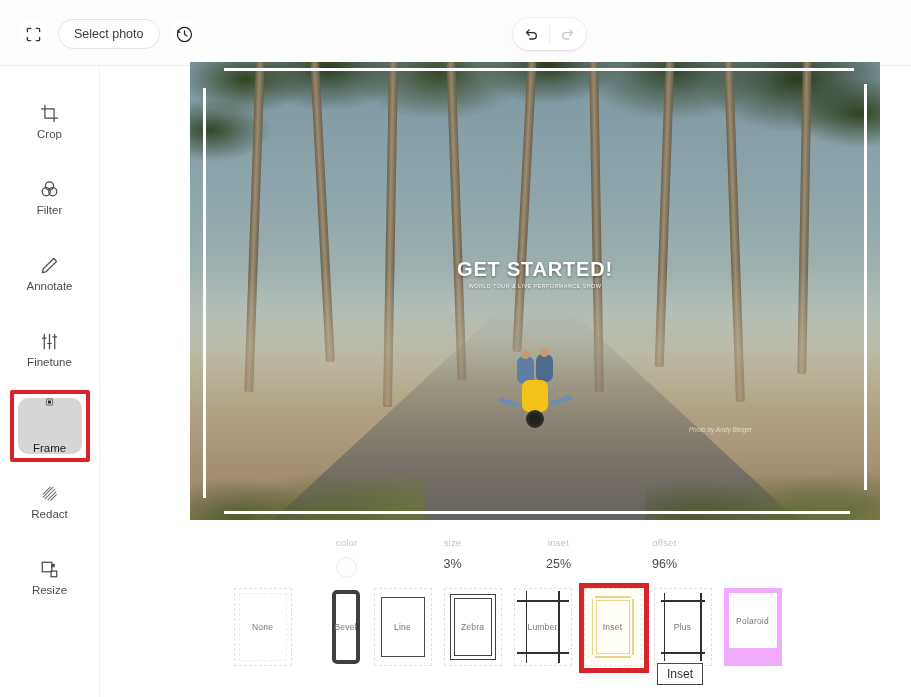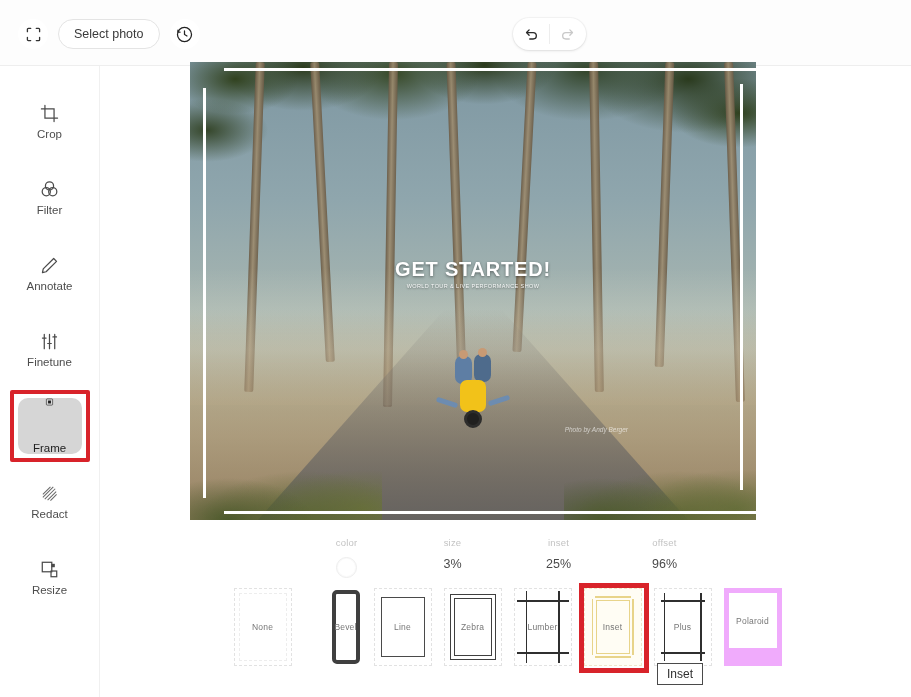--- a/index.html
+++ b/index.html
@@ -99,21 +99,21 @@
 
   
   .canvas-area {
     position: absolute; left: 100px; top: 66px;
     width: 811px; height: 465px;
     background: #ffffff;
   }
   .photo-wrap {
     position: absolute;
     left: 90px; top: -4px;
-    width: 566px; height: 458px;
+    width: 690px; height: 458px;
     overflow: hidden;
     background: #0c4a6e;
   }
   
   .sky {
     position: absolute; inset: 0;
     background: linear-gradient(180deg,#7e97a2 0%, #8fa6ad 30%, #a8b6b0 55%, #b6b59a 75%, #9e9b80 100%);
   }
   .haze {
     position: absolute; left: 0; right: 0; top: 45%; height: 30%;

